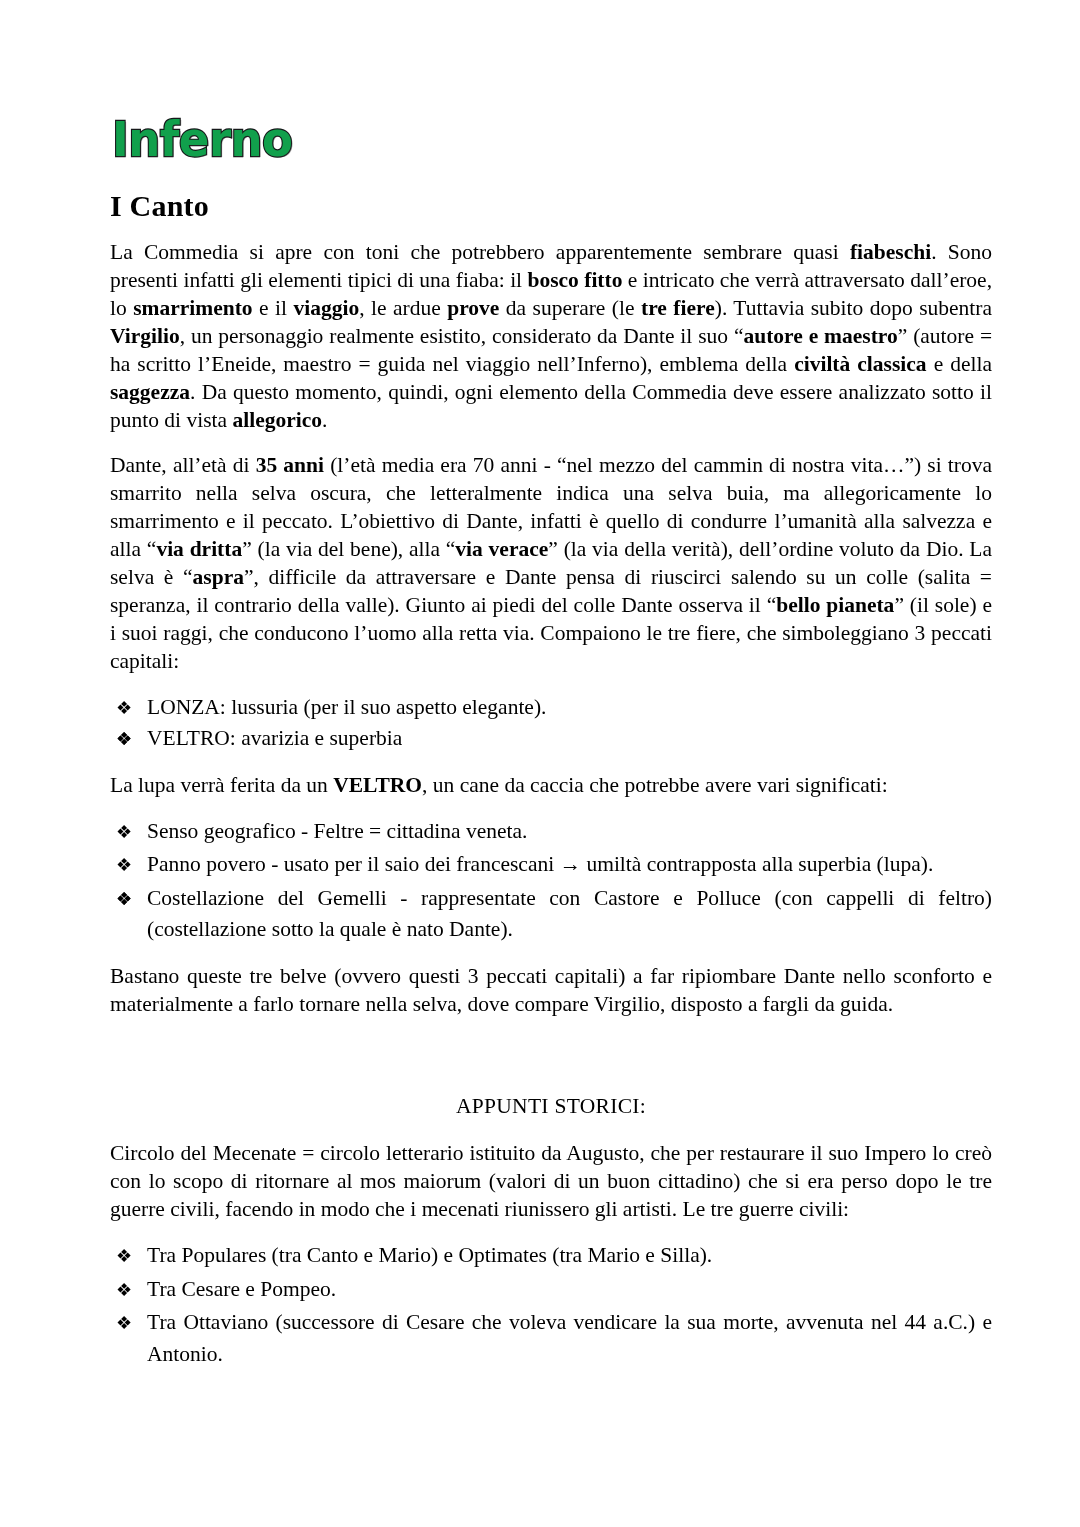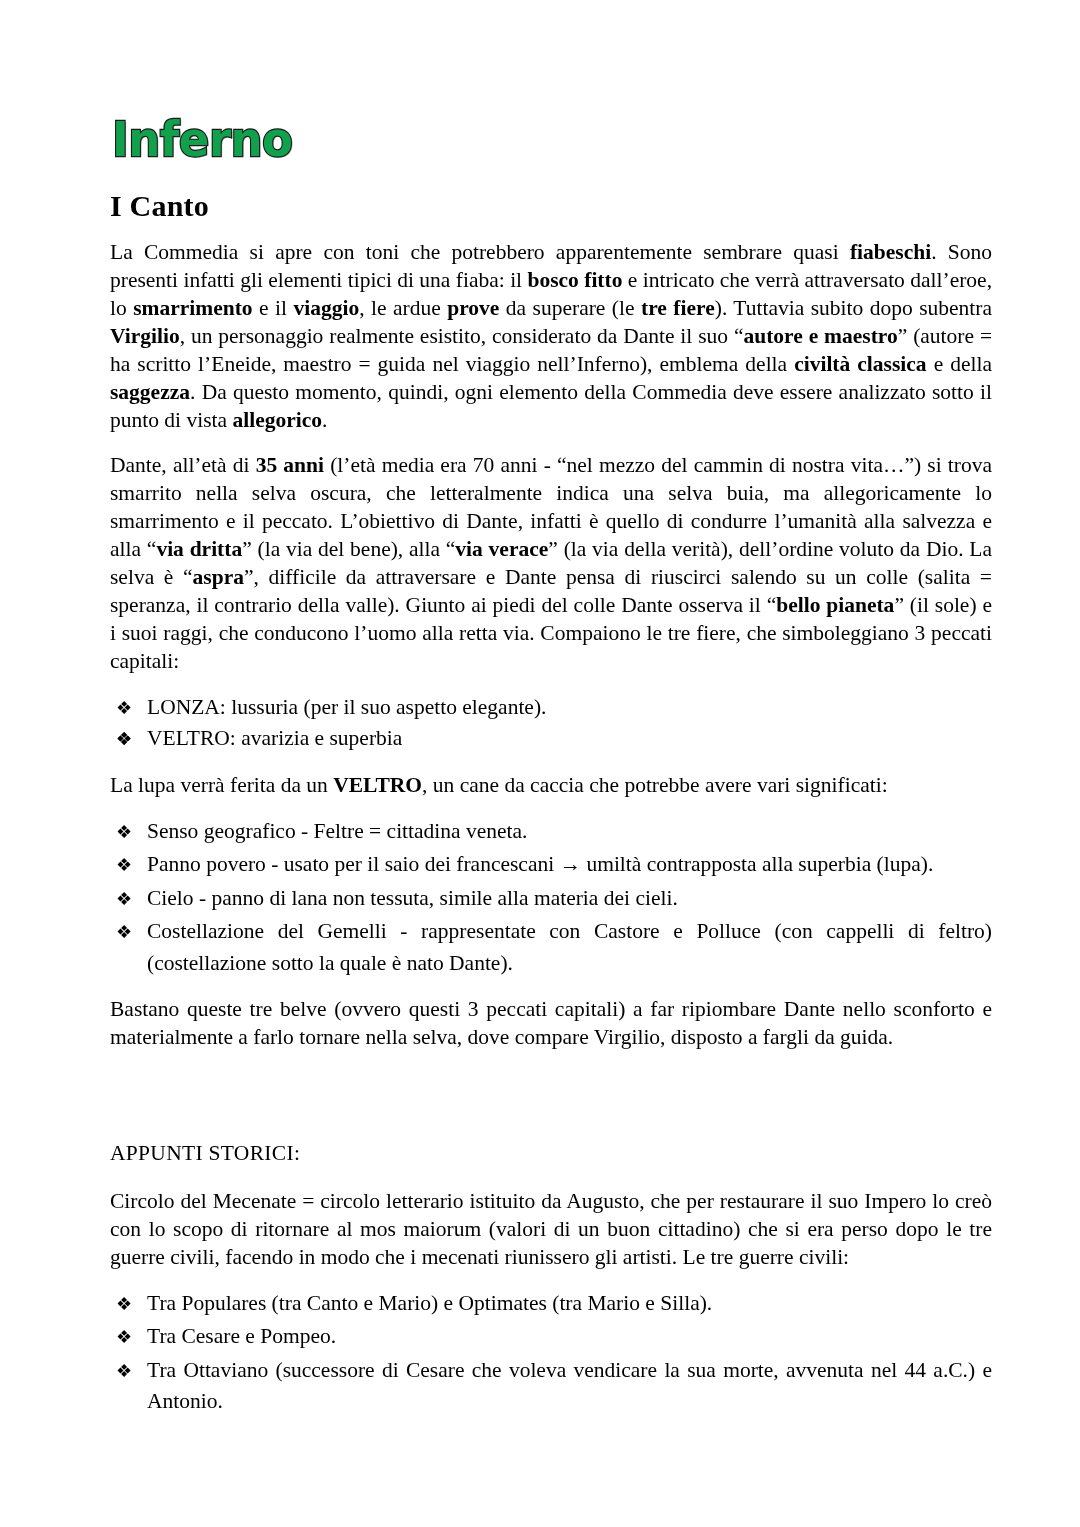--- a/index.html
+++ b/index.html
@@ -100,22 +100,22 @@
     color: #000000;
   }
   ul.diamond-list li b { font-weight: normal; }
 
   ul.tight li { margin-bottom: 0; }
   .big-gap { height: 56px; }
 
   .appunti-heading {
     font-size: 21.5px;
     line-height: 31.5px;
-    margin: 14px 0 17px 0;
-    text-align: left;
+    margin: 0 0 17px 0;
+    text-align: center;
     letter-spacing: 0.3px;
   }
 </style>
 </head>
 <body>
 
 <div class="page">
   <div class="content">
 
     <div>
@@ -132,21 +132,21 @@
         <li><span class="bullet-glyph">❖</span><span><b>LONZA</b>: lussuria (per il suo aspetto elegante).</span></li>
         <li><span class="bullet-glyph">❖</span></li>
         <li><span class="bullet-glyph">❖</span><span><b>VELTRO</b>: avarizia e superbia</span></li>
       </ul>
 
     <p class="body">La lupa verrà ferita da un <b>VELTRO</b>, un cane da caccia che potrebbe avere vari significati:</p>
 
     <ul class="diamond-list">
         <li><span class="bullet-glyph">❖</span><span>Senso geografico - Feltre = cittadina veneta.</span></li>
         <li><span class="bullet-glyph">❖</span><span>Panno povero - usato per il saio dei francescani → umiltà contrapposta alla superbia (lupa).</span></li>
-        <li><span class="bullet-glyph">❖</span><span>Cielo - panno di lana non tessuta, simile alla materia dei cieli.</span></li>
+        <li><span class="bullet-glyph">❖</span></li>
         <li><span class="bullet-glyph">❖</span><span>Costellazione del Gemelli - rappresentate con Castore e Polluce (con cappelli di feltro) (costellazione sotto la quale è nato Dante).</span></li>
       </ul>
 
     <p class="body">Bastano queste tre belve (ovvero questi 3 peccati capitali) a far ripiombare Dante nello sconforto e materialmente a farlo tornare nella selva, dove compare Virgilio, disposto a fargli da guida.</p>
 
     <div class="big-gap"></div>
 
     <p class="appunti-heading">APPUNTI STORICI:</p>
 
     <p class="body">Circolo del Mecenate = circolo letterario istituito da Augusto, che per restaurare il suo Impero lo creò con lo scopo di ritornare al mos maiorum (valori di un buon cittadino) che si era perso dopo le tre guerre civili, facendo in modo che i mecenati riunissero gli artisti. Le tre guerre civili:</p>

